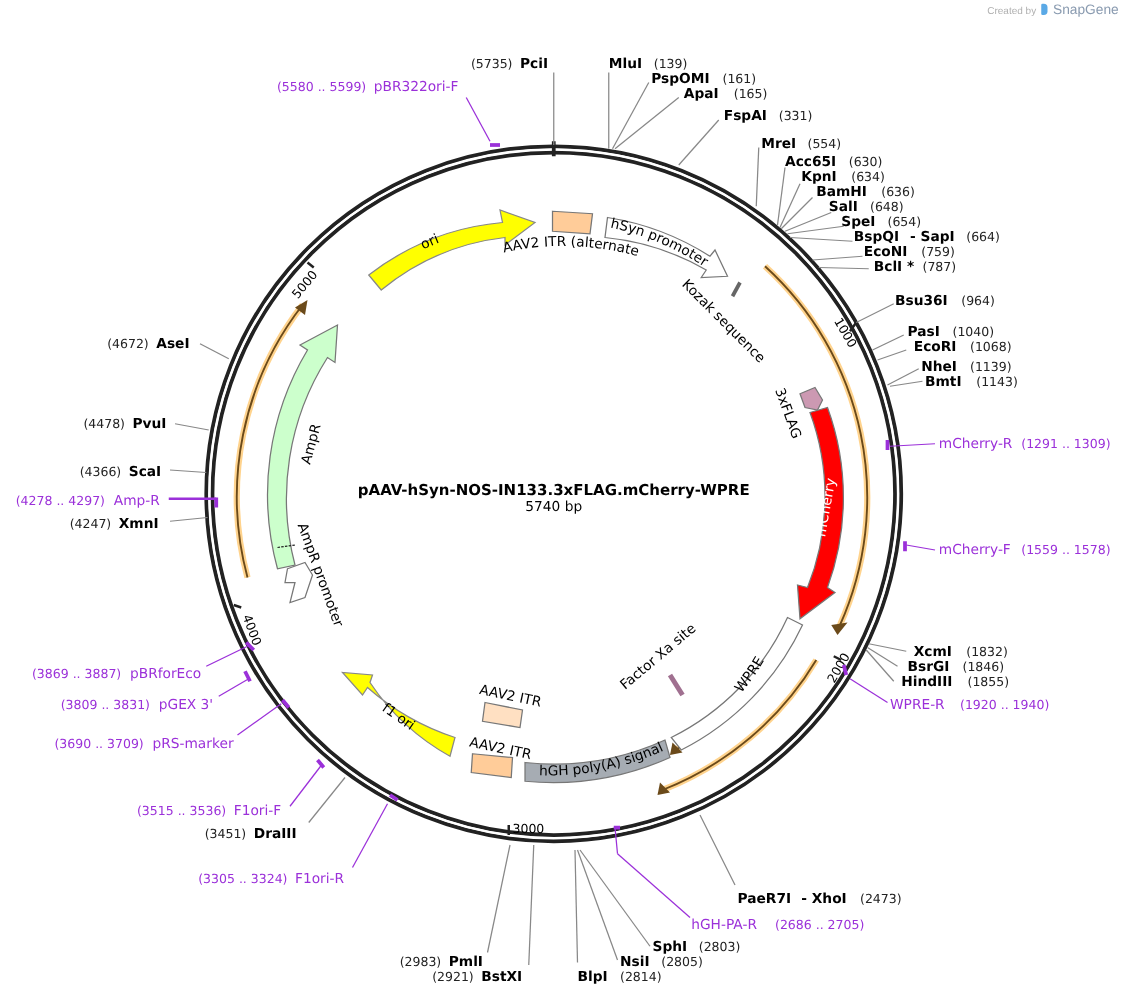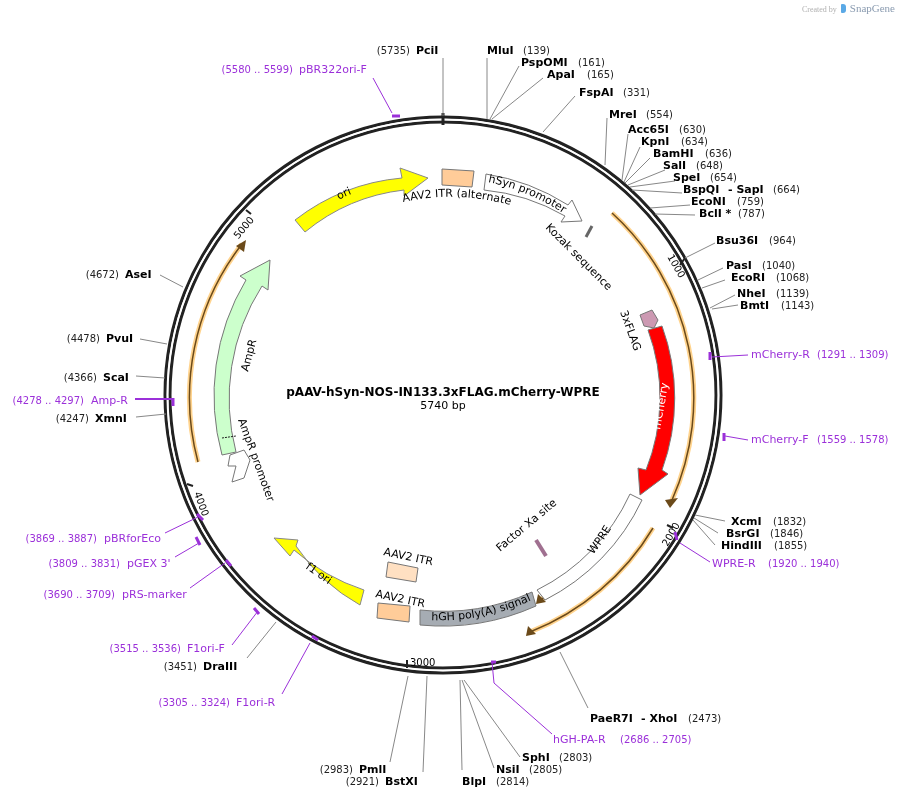--- a/index.html
+++ b/index.html
@@ -1,18 +1,18 @@
 <!DOCTYPE html>
 <html><head>
 <meta charset="utf-8">
 <style>
   html, body { margin:0; padding:0; background:#ffffff; }
   body { width:903px; height:798px; position:relative; overflow:hidden; font-family:"DejaVu Sans", sans-serif; }
   #map { position:absolute; left:0; top:0; }
-  .credit { position:absolute; right:8px; top:2px; font-size:8px; color:#b0b0b0; font-family:Liberation Serif, serif; }
+  .credit { position:absolute; right:8px; top:2px; font-size:8px; color:#b0b0b0; font-family:Liberation Sans, sans-serif; }
   .credit .brand { font-size:11px; color:#8a9bb0; }
   .credit .logo { display:inline-block; width:5px; height:9px; background:#5aa9e6; border-radius:1px 3px 3px 1px; vertical-align:-1px; margin:0 2px; }
   svg text { font-family:"DejaVu Sans", sans-serif; }
   .enz { font-size:11px; font-weight:bold; fill:#000; }
   .pos { font-size:10px; fill:#222; }
   .prim { font-size:11px; fill:#9b30d9; }
   .primpos { font-size:10px; fill:#9b30d9; }
   .flab { font-size:11px; fill:#000; }
 </style>
 </head>

